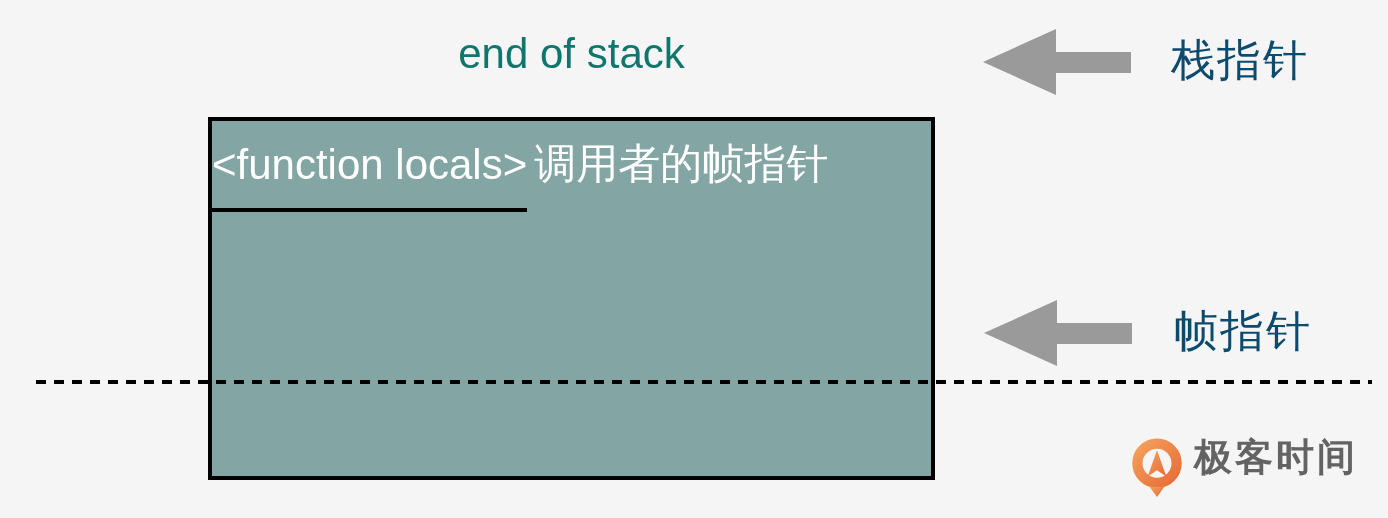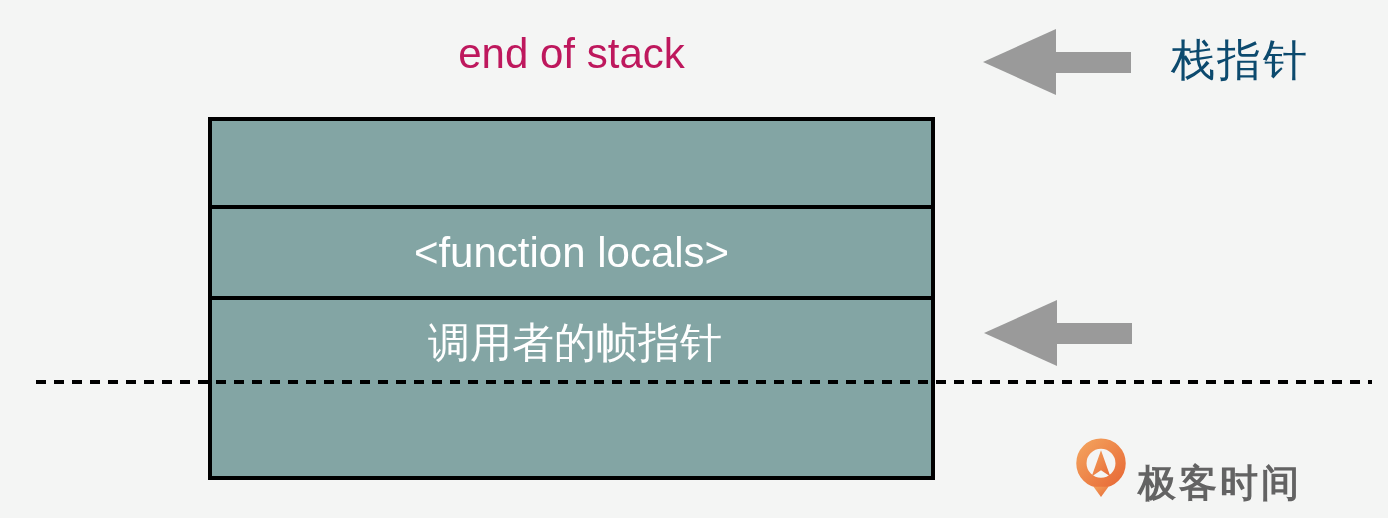--- a/index.html
+++ b/index.html
@@ -8,28 +8,28 @@
     position:relative;
     width:1388px; height:518px;
     background:#f4f5f4;
     font-family:"Liberation Sans", sans-serif;
     overflow:hidden;
   }
   .diagram-title {
     position:absolute; left:208px; top:30px; width:727px;
     text-align:center;
     font-size:42px; line-height:48px;
-    color:#be185d;
+    color:#0f766e;
   }
   .stack-box {
     position:absolute; left:208px; top:117px;
     width:727px; height:363px;
     background:#83a5a4;
     border:4px solid #000;
-    display:flex; flex-direction:column;justify-content:flex-end;
+    display:flex; flex-direction:row;justify-content:flex-end;
   }
   .stack-cell {
     display:flex; align-items:center; justify-content:center;
     font-size:42px; color:#ffffff;
     overflow:hidden; white-space:nowrap;
   }
   .cell-1 { height:88px; border-bottom:4px solid #000; }
   .cell-2 { height:91px; border-bottom:4px solid #000; }
   .cell-3 { height:86px;margin-left:7px; }
   .cell-4 { flex:1; }
@@ -54,22 +54,22 @@
   .arrow-sp { left:983px; top:29px; }
   .arrow-fp { left:984px; top:300px; }
   .pointer-label {
     position:absolute;
     font-size:44px; line-height:48px; color:#0c4a6e;
     letter-spacing:2px;
   }
   .label-sp { left:1171px; top:36px; }
   .label-fp { left:1174px; top:307px; }
   .logo {
-    position:absolute; left:1073px; top:438px;
-    display:flex; align-items:flex-end; gap:9px;
+    position:absolute; left:1129px; top:438px;
+    display:flex; align-items:flex-start; gap:9px;
   }
   .logo-text {
     font-size:38px; color:#636363; font-weight:600;
     letter-spacing:3px; line-height:1;
   }
 </style>
 </head>
 <body>
 
 <div class="canvas">
@@ -88,20 +88,21 @@
   <div class="pointer-arrow arrow-sp">
     <div class="arrow-head"></div>
     <div class="arrow-shaft"></div>
   </div>
   <div class="pointer-label label-sp">栈指针</div>
 
   <div class="pointer-arrow arrow-fp">
     <div class="arrow-head"></div>
     <div class="arrow-shaft"></div>
   </div>
+  <div class="pointer-label label-fp">帧指针</div>
 
   <div class="logo">
     <span>
       <svg width="56" height="60" viewBox="0 0 60 64">
         <defs>
           <linearGradient id="lg" x1="0" y1="0" x2="1" y2="1">
             <stop offset="0" stop-color="#f3a05b"></stop>
             <stop offset="1" stop-color="#e86c38"></stop>
           </linearGradient>
         </defs>

